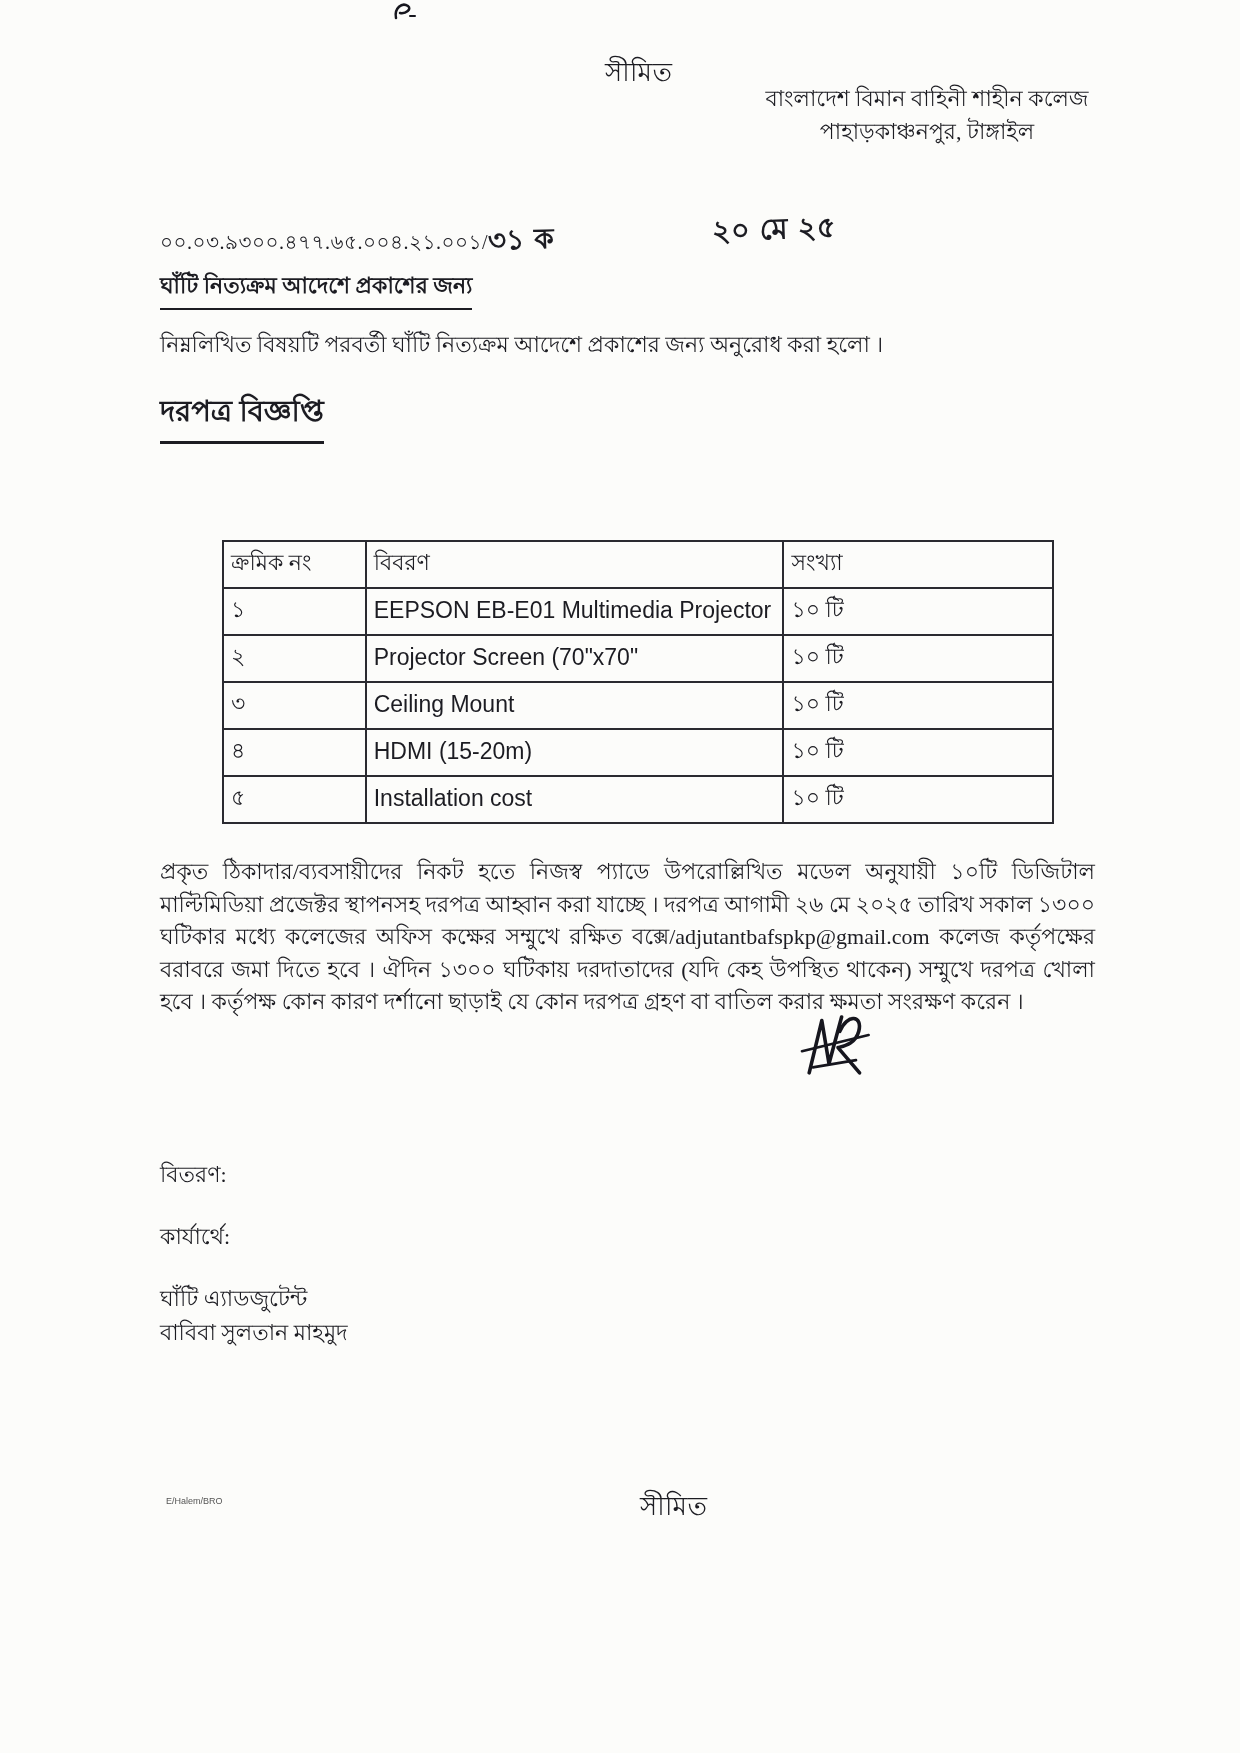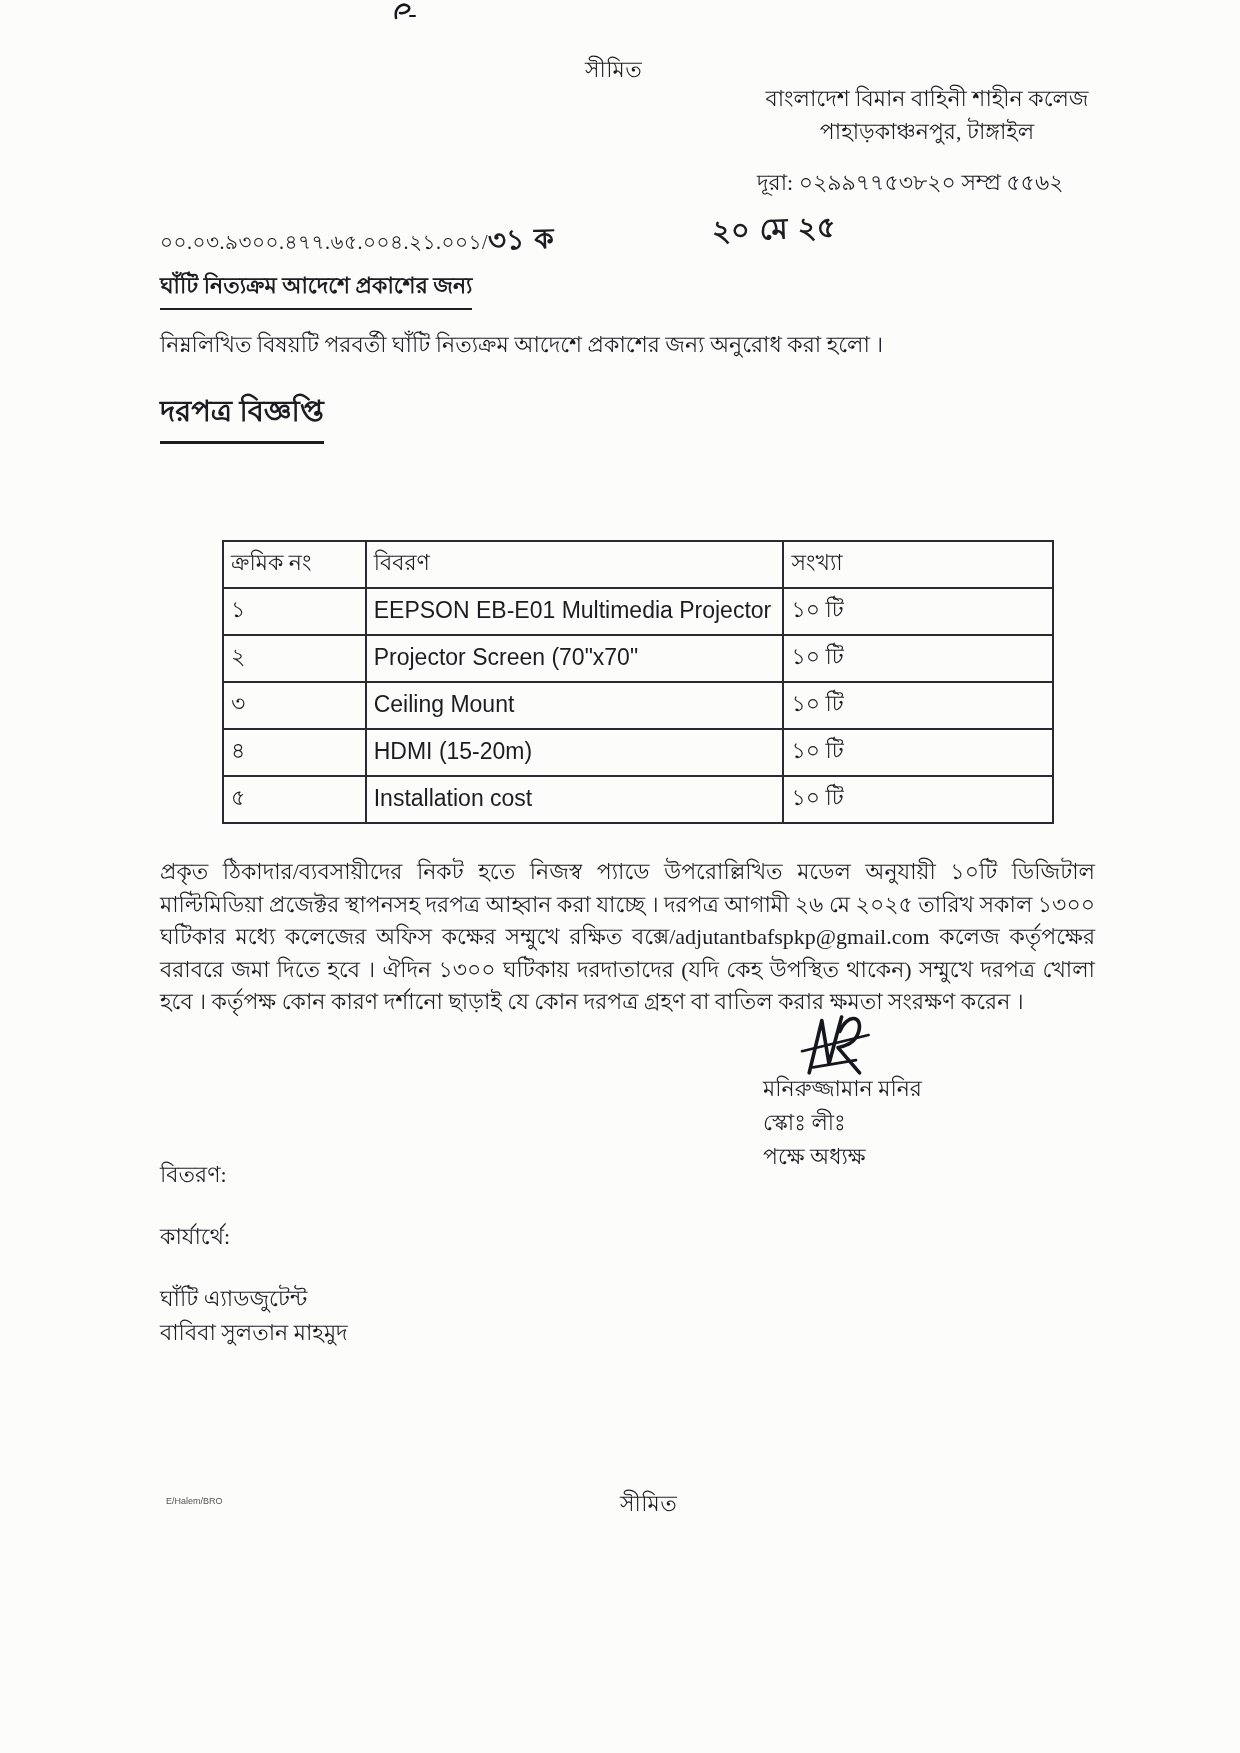--- a/index.html
+++ b/index.html
@@ -8,21 +8,21 @@
     width:1240px;height:1753px;
     margin:0 auto;
     background:#fcfcfa;
     font-family:"Liberation Serif","DejaVu Sans",serif;
     color:#1c1c22;
     overflow:hidden;
     box-shadow:0 0 6px rgba(0,0,0,.25);
   }
   .abs{position:absolute;}
   .bn{font-size:22px;line-height:1.35;}
-  .small-caps-top{font-size:22px;letter-spacing:.5px;}
+  .small-caps-top{font-size:26px;letter-spacing:.5px;margin-left:20px;}
   .org-block{line-height:1.5;font-size:22px;text-align:center;}
   .ref{font-size:20px;letter-spacing:.5px;}
   .hand{
     font-family:"DejaVu Sans","Liberation Serif",sans-serif;
     font-weight:600;
     transform:rotate(-2deg);
     display:inline-block;
   }
   .hand-ref{font-size:28px;}
   .hand-date{font-size:29px;}
@@ -75,21 +75,20 @@
     <path class="ink" stroke-width="2" d="M22,16 L27,16"></path>
   </svg>
 
   <div class="abs small-caps-top" style="left:585px;top:52px;">সীমিত</div>
 
   <div class="abs org-block" style="left:757px;top:82px;width:340px;">
     <div>বাংলাদেশ বিমান বাহিনী শাহীন কলেজ</div>
     <div>পাহাড়কাঞ্চনপুর, টাঙ্গাইল</div>
   </div>
 
-  <div class="abs bn" style="left:757px;top:168px;">দূরা: ০২৯৯৭৭৫৩৮২০ সম্প্র ৫৫৬২</div>
 
   <div class="abs" style="left:160px;top:218px;white-space:nowrap;">
     <span class="ref">০০.০৩.৯৩০০.৪৭৭.৬৫.০০৪.২১.০০১/</span><span class="hand hand-ref">৩১ ক</span>
   </div>
 
   <div class="abs hand hand-date" style="left:712px;top:206px;">২০ মে ২৫</div>
 
   <div class="abs" style="left:160px;top:268px;">
     <span class="subject-heading">ঘাঁটি নিত্যক্রম আদেশে প্রকাশের জন্য</span>
   </div>
@@ -140,25 +139,20 @@
 
   <div class="abs para" style="left:160px;top:856px;">প্রকৃত ঠিকাদার/ব্যবসায়ীদের নিকট হতে নিজস্ব প্যাডে উপরোল্লিখিত মডেল অনুযায়ী ১০টি ডিজিটাল মাল্টিমিডিয়া প্রজেক্টর স্থাপনসহ দরপত্র আহ্বান করা যাচ্ছে । দরপত্র আগামী ২৬ মে ২০২৫ তারিখ সকাল ১৩০০ ঘটিকার মধ্যে কলেজের অফিস কক্ষের সম্মুখে রক্ষিত বক্সে/adjutantbafspkp@gmail.com কলেজ কর্তৃপক্ষের বরাবরে জমা দিতে হবে । ঐদিন ১৩০০ ঘটিকায় দরদাতাদের (যদি কেহ উপস্থিত থাকেন) সম্মুখে দরপত্র খোলা হবে । কর্তৃপক্ষ কোন কারণ দর্শানো ছাড়াই যে কোন দরপত্র গ্রহণ বা বাতিল করার ক্ষমতা সংরক্ষণ করেন ।</div>
 
   <svg class="abs" style="left:788px;top:1008px;" width="100" height="72" viewBox="0 0 100 80">
     <path class="ink" stroke-width="4" d="M18,72 L32,14 L40,62 L54,10"></path>
     <path class="ink" stroke-width="4" d="M52,26 C60,6 78,8 73,26 C69,40 57,42 50,44 L74,72"></path>
     <path class="ink" stroke-width="3" d="M10,48 L84,30"></path>
     <path class="ink" stroke-width="3" d="M22,66 L70,58"></path>
   </svg>
 
-  <div class="abs sig-name-block" style="left:763px;top:1072px;">
-    <div>মনিরুজ্জামান মনির</div>
-    <div>স্কোঃ লীঃ</div>
-    <div>পক্ষে অধ্যক্ষ</div>
-  </div>
 
   <div class="abs bn" style="left:160px;top:1160px;">বিতরণ:</div>
 
   <div class="abs bn" style="left:160px;top:1222px;">কার্যার্থে:</div>
 
   <div class="abs bn" style="left:160px;top:1284px;">ঘাঁটি এ্যাডজুটেন্ট</div>
 
   <div class="abs bn" style="left:160px;top:1318px;">বাবিবা সুলতান মাহমুদ</div>
 
   <div class="abs footer-ref" style="left:166px;top:1496px;">E/Halem/BRO</div>

